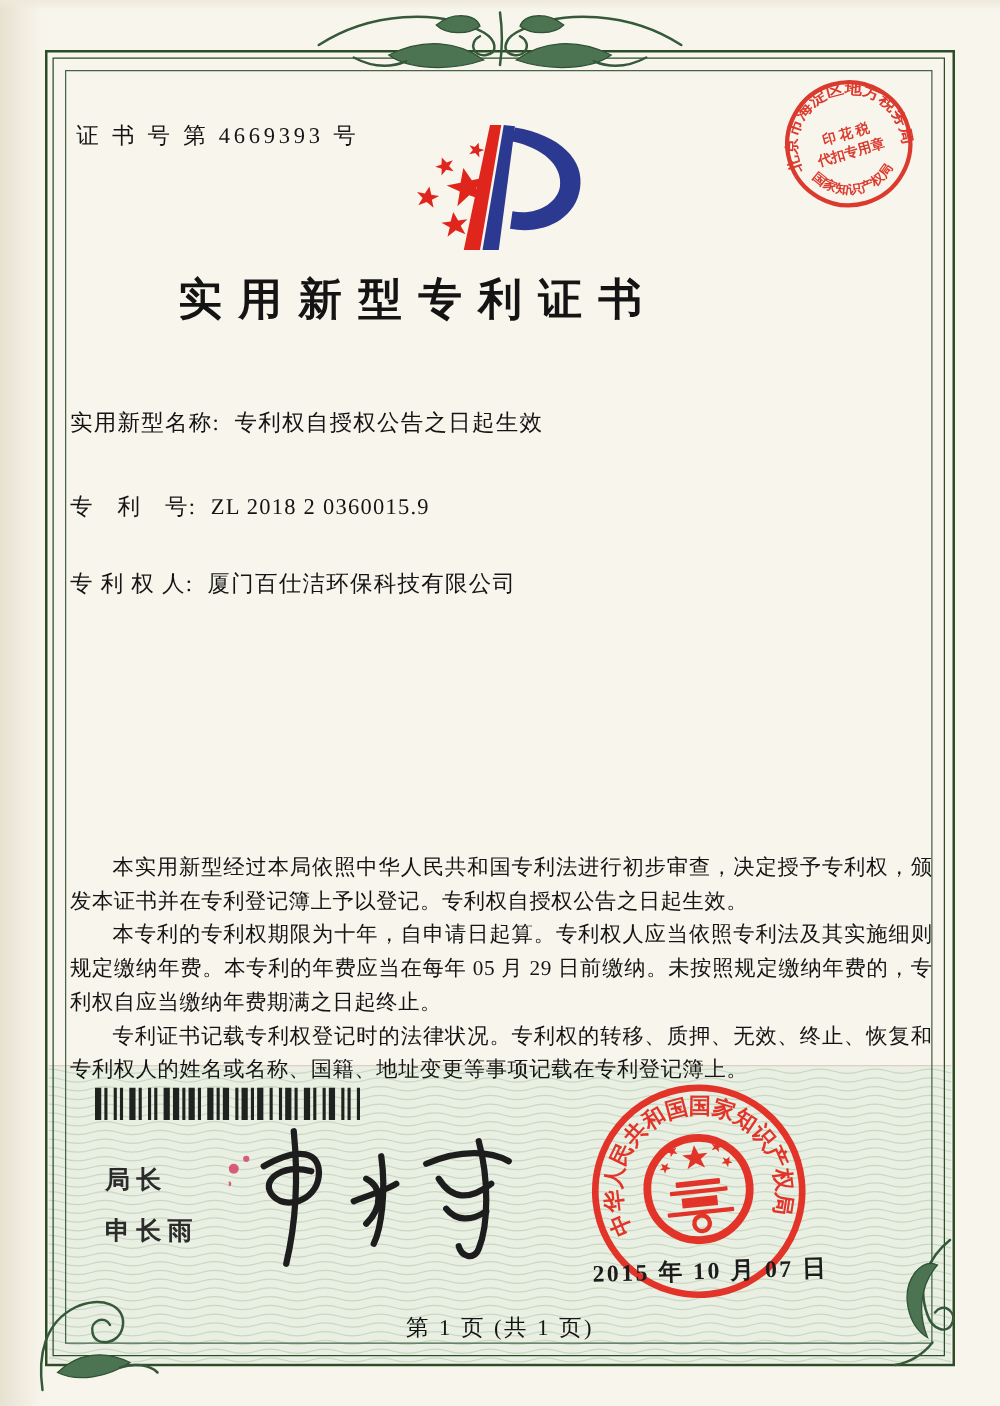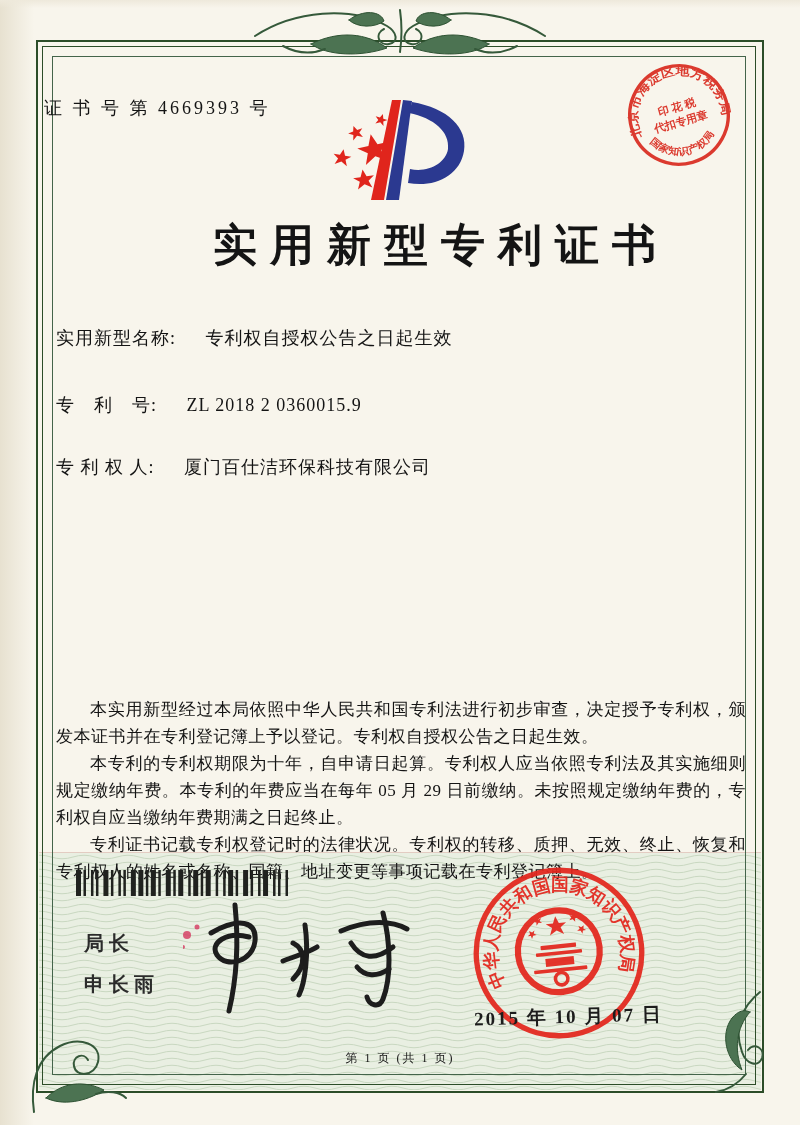--- a/index.html
+++ b/index.html
@@ -21,37 +21,37 @@
   
   .band{position:absolute;left:39px;top:852px;width:722px;height:237px;
        background:#e9efe2;border-top:1px solid #e3ccc2;z-index:1;}
   .band svg{position:absolute;left:0;top:0;}
   .band path{stroke:#c9d8c1;stroke-width:1;fill:none;}
 
   .ornament{position:absolute;z-index:4;}
   .ornament path{stroke:#35593a;fill:none;stroke-width:2;stroke-linecap:round;}
   .ornament .leaf{fill:#4c7352;stroke:#2e5233;stroke-width:1;}
 
-  .certno{position:absolute;left:44px;top:96px;font-size:18px;letter-spacing:3px;z-index:5;}
+  .certno{position:absolute;left:61px;top:96px;font-size:18px;letter-spacing:3px;z-index:5;}
 
   .logo{position:absolute;left:324px;top:94px;width:152px;height:118px;z-index:5;}
 
   .stamp{position:absolute;left:626px;top:62px;width:106px;height:106px;
        transform:rotate(-16deg);z-index:6;opacity:.92;}
   .stamp-t{fill:#d92b1f;font-weight:bold;font-family:"Liberation Serif",serif;}
 
-  .title{position:absolute;left:0;top:216px;width:669px;text-align:right;
-       font-size:44px;font-weight:700;letter-spacing:13px;z-index:5;}
+  .title{position:absolute;left:0;top:216px;width:669px;text-align:center;
+       font-size:35px;font-weight:700;letter-spacing:13px;z-index:5;}
 
   .fields{position:absolute;left:56px;top:326px;width:660px;z-index:5;}
   .frow{margin-bottom:38px;font-size:18px;letter-spacing:1px;white-space:nowrap;}
   .frow:first-child{margin-bottom:43px;}
-  .flabel{margin-right:24px;}
-
-  .paras{position:absolute;left:56px;top:696px;width:690px;z-index:5;}
+  .flabel{margin-right:6px;}
+
+  .paras{position:absolute;left:56px;top:680px;width:690px;z-index:5;}
   .paras p{margin:0;font-size:17px;line-height:27px;text-align:justify;
        text-indent:2em;letter-spacing:.5px;}
 
   .official{position:absolute;left:84px;top:930px;z-index:5;}
   .official div{font-size:20px;letter-spacing:5px;font-weight:600;color:#2b2b2b;
        margin-bottom:14px;font-family:Liberation Mono, monospace;}
 
   .signature{position:absolute;left:183px;top:891px;width:250px;height:128px;z-index:6;}
   .signature path{stroke:#1d1d1d;stroke-width:5;fill:none;stroke-linecap:round;stroke-linejoin:round;}
   .signature .ink{fill:#d4375f;stroke:none;opacity:.8;}
@@ -60,21 +60,21 @@
        transform:rotate(-6deg);z-index:6;opacity:.93;}
   .seal .red{fill:#e3261d;}
   .seal-t{fill:#e3261d;font-weight:bold;font-family:"Liberation Serif",serif;}
 
   .seal-date{position:absolute;left:474px;top:1004px;font-size:19px;letter-spacing:2px;
        font-weight:600;color:#1c1c1c;z-index:7;transform:rotate(-1.5deg);}
 
   .barcode{position:absolute;left:76px;top:870px;width:212px;height:26px;z-index:5;}
 
   .footer{position:absolute;left:0;top:1050px;width:800px;text-align:center;
-       font-size:12px;letter-spacing:2px;z-index:5;}
+       font-size:18px;letter-spacing:2px;z-index:5;}
 </style>
 </head>
 <body>
 
 <div class="scan-edge-left"></div>
 <div class="scan-edge-top"></div>
 
 <div class="band">
   <svg width="722" height="237">
       <path d="M-10 4 q11 -3.5 22 0 q11 3.5 22 0 q11 -3.5 22 0 q11 3.5 22 0 q11 -3.5 22 0 q11 3.5 22 0 q11 -3.5 22 0 q11 3.5 22 0 q11 -3.5 22 0 q11 3.5 22 0 q11 -3.5 22 0 q11 3.5 22 0 q11 -3.5 22 0 q11 3.5 22 0 q11 -3.5 22 0 q11 3.5 22 0 q11 -3.5 22 0 q11 3.5 22 0 q11 -3.5 22 0 q11 3.5 22 0 q11 -3.5 22 0 q11 3.5 22 0 q11 -3.5 22 0 q11 3.5 22 0 q11 -3.5 22 0 q11 3.5 22 0 q11 -3.5 22 0 q11 3.5 22 0 q11 -3.5 22 0 q11 3.5 22 0 q11 -3.5 22 0 q11 3.5 22 0 q11 -3.5 22 0 q11 3.5 22 0 q11 -3.5 22 0 q11 3.5 22 0"></path>

